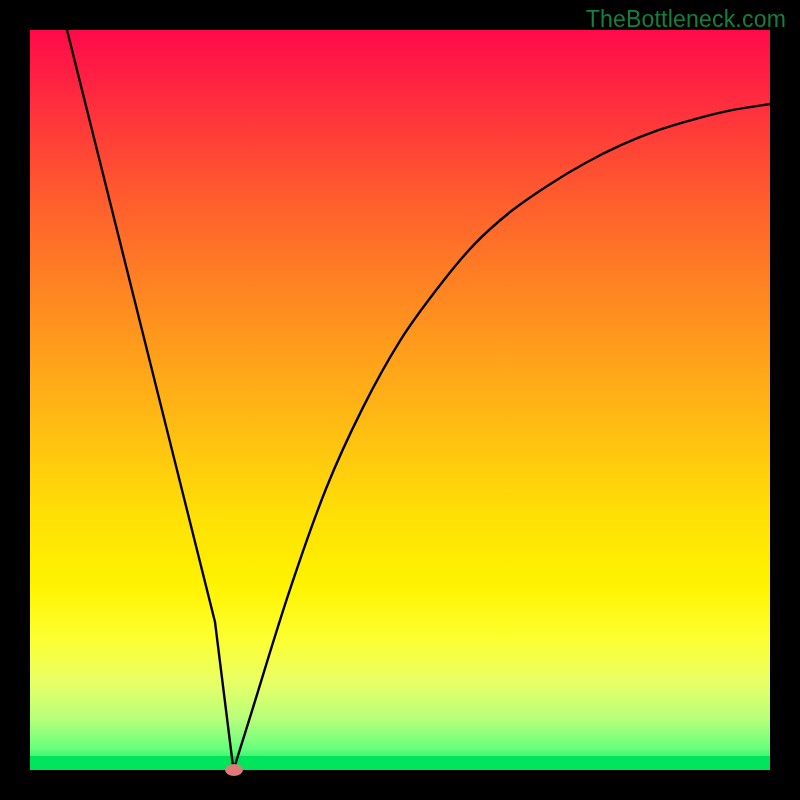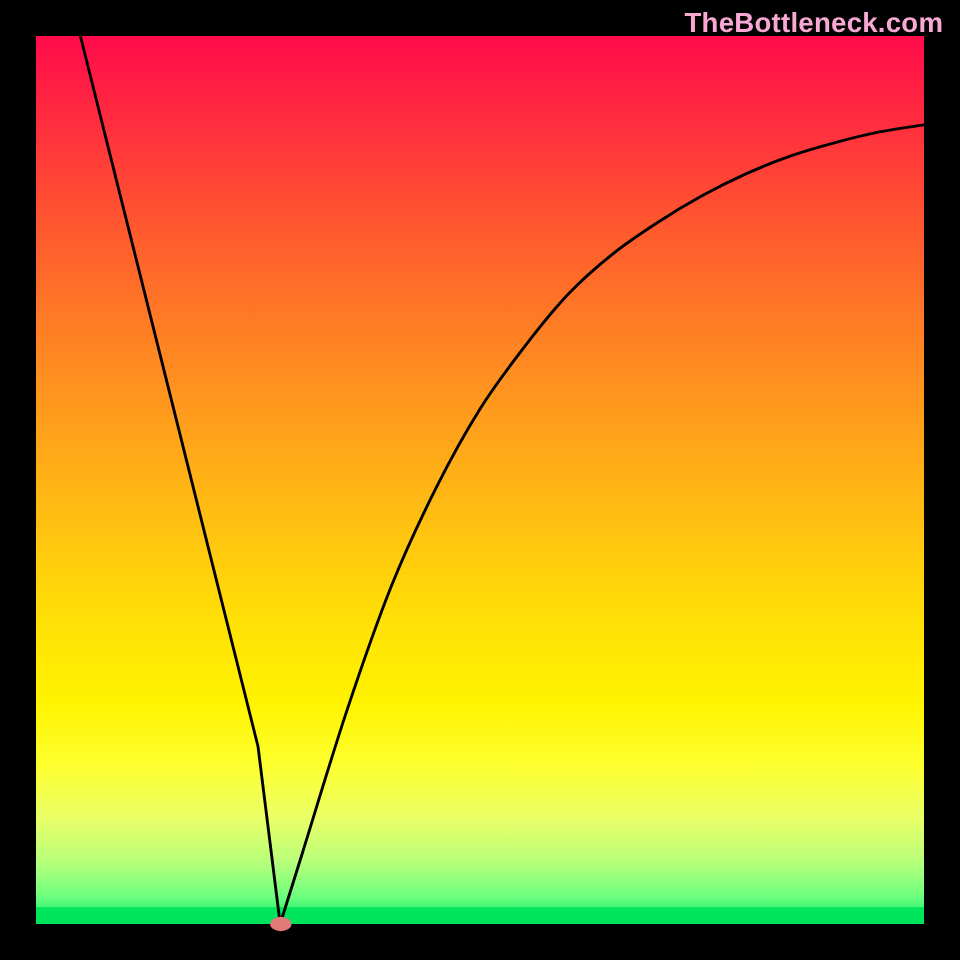--- a/index.html
+++ b/index.html
@@ -44,23 +44,23 @@
     left: 0;
     right: 0;
     bottom: 0;
     height: 14px;
     background: #00e45c;
   }
   .watermark {
     position: absolute;
     top: 6px;
     right: 14px;
-    color: #f9a8d4;
+    color: #15803d;
     font-size: 23px;
-    font-weight: 700;
+    font-weight: 400;
     letter-spacing: 0.2px;
     user-select: none;
   }
   svg.curve {
     position: absolute;
     left: 0;
     top: 0;
     width: 740px;
     height: 740px;
     overflow: visible;

